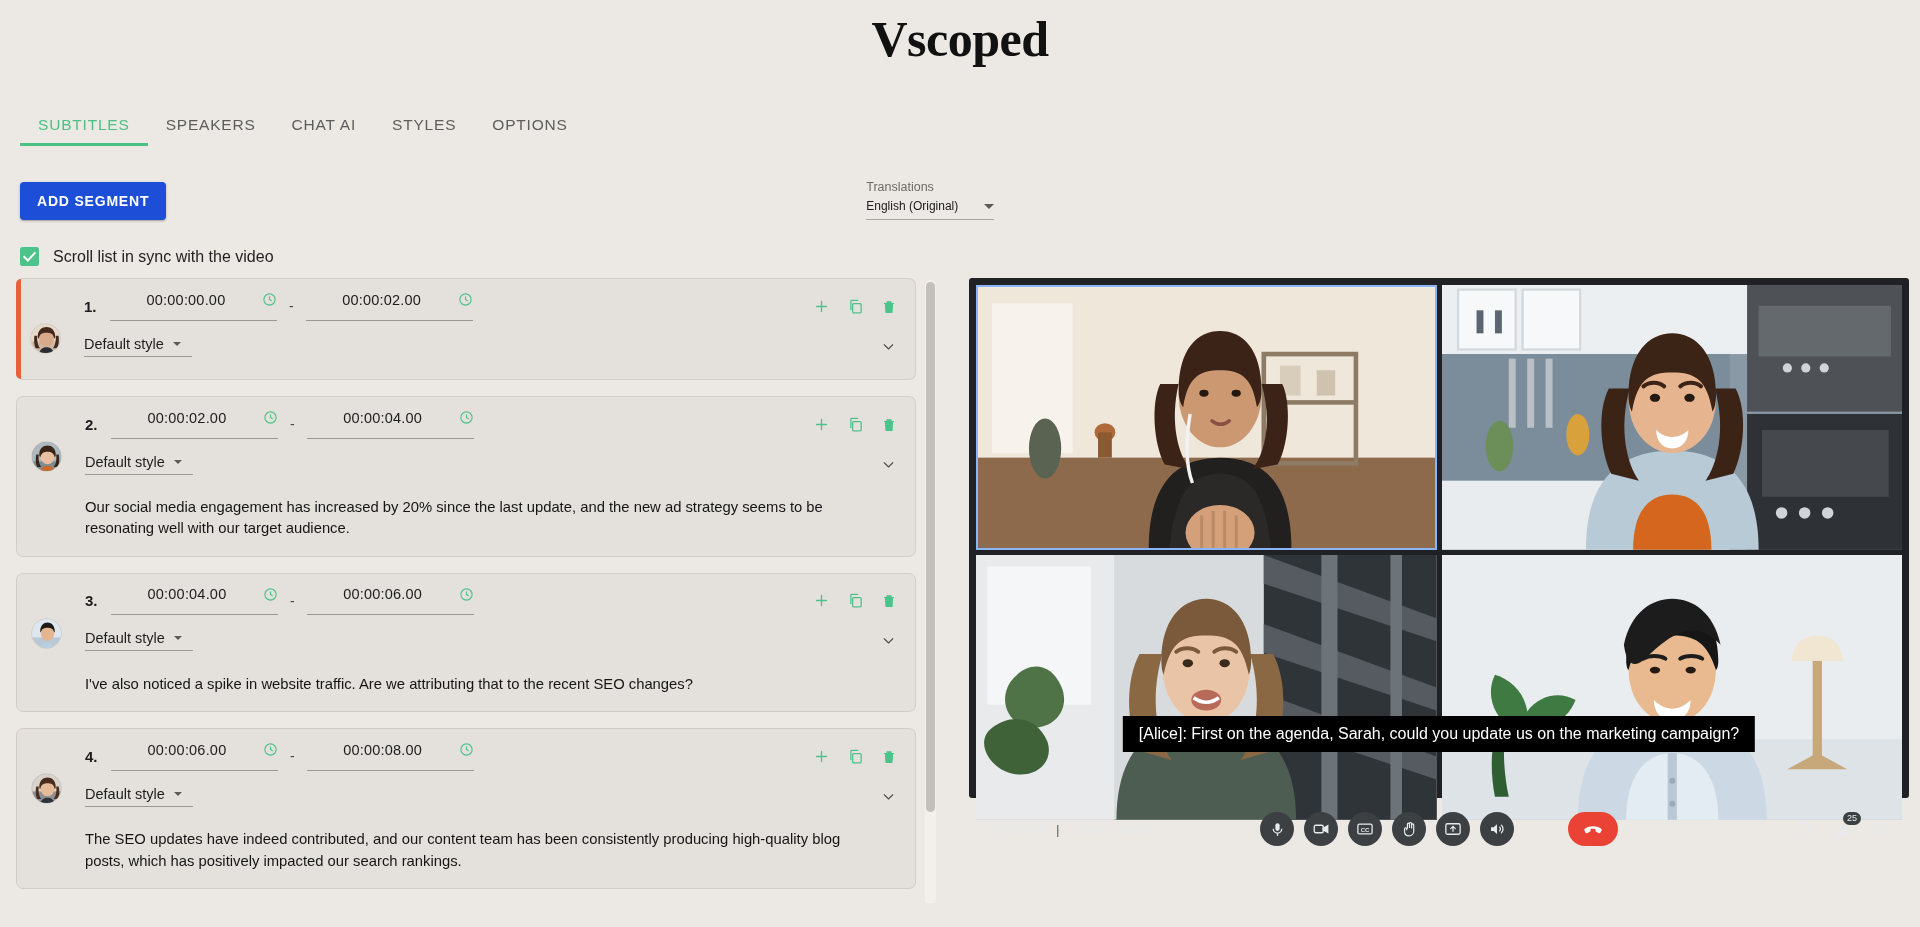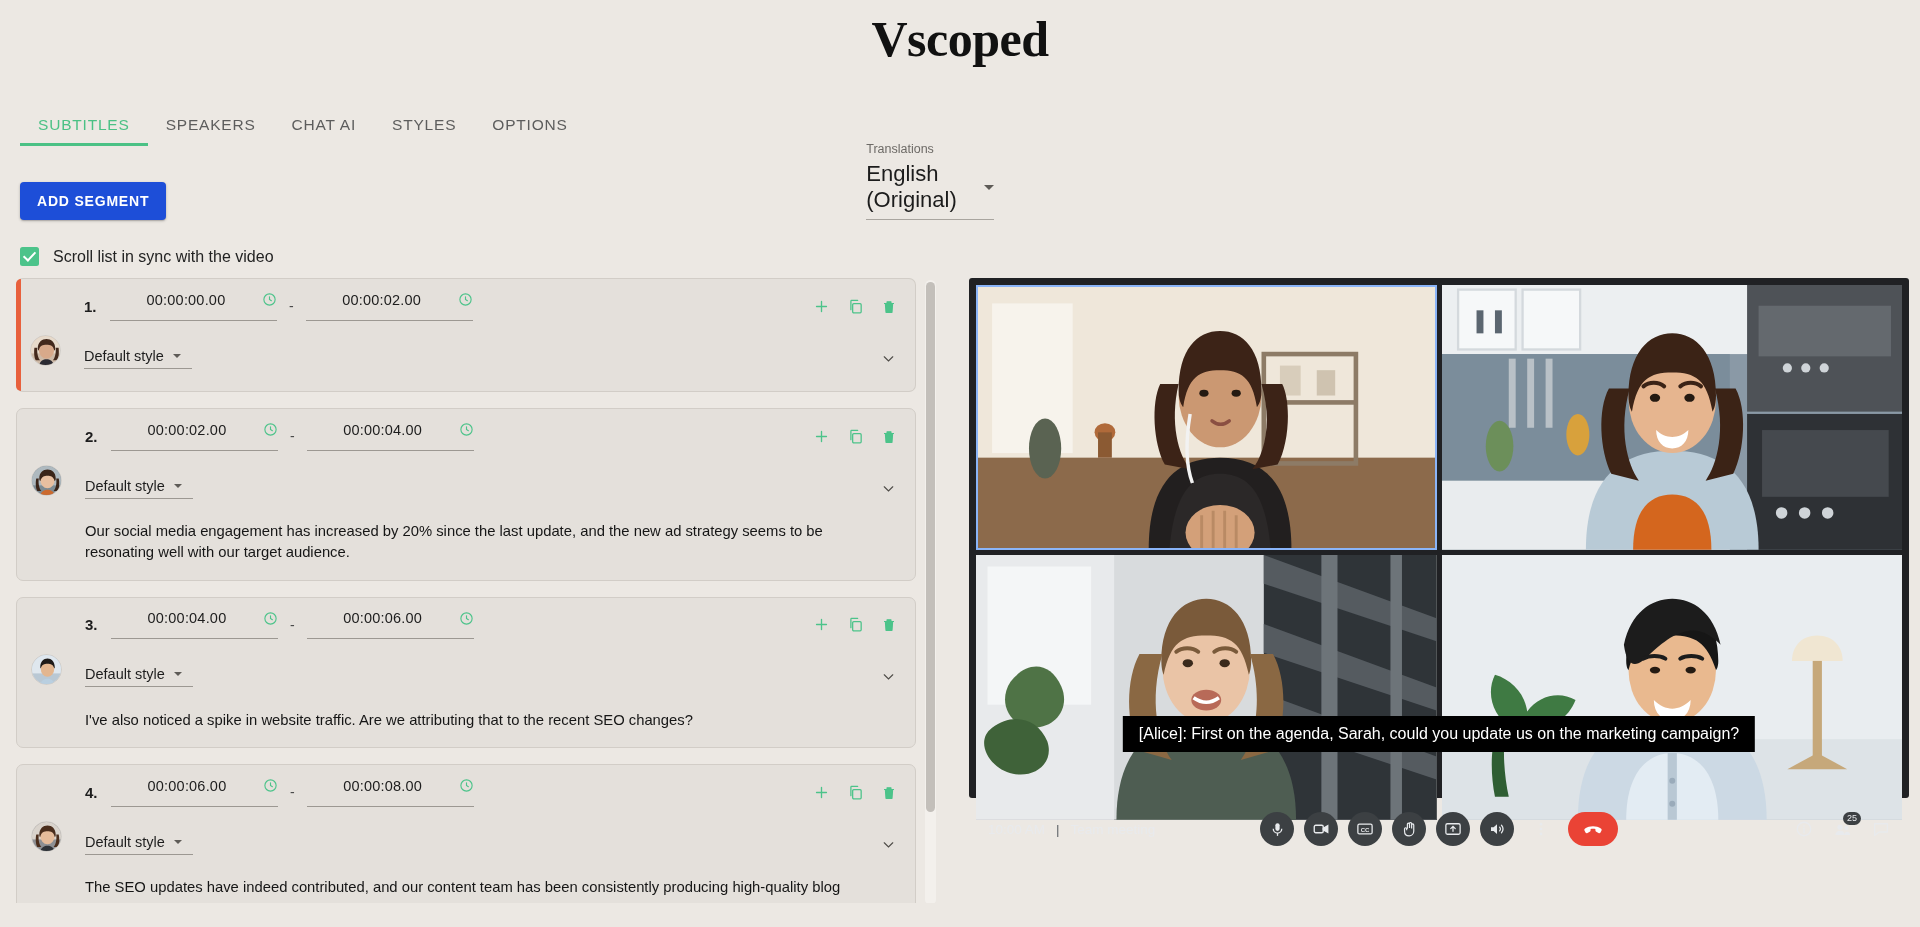--- a/index.html
+++ b/index.html
@@ -87,21 +87,21 @@
   }
   .select-field {
     display: flex;
     align-items: center;
     justify-content: space-between;
     border-bottom: 1px solid #a9a59f;
     padding-bottom: 6px;
     cursor: pointer;
     width: 128px;
   }
-  .select-value { font-size: 22px; color: #1c1c1c; }
+  .select-value { font-size: 12px; color: #1c1c1c; }
   .caret {
     width: 0; height: 0;
     border-left: 5px solid transparent;
     border-right: 5px solid transparent;
     border-top: 5px solid #5e5b57;
     margin-left: 10px;
   }
 
   
   .sync-row {
@@ -206,21 +206,21 @@
     margin-left: auto;
     display: flex;
     align-items: center;
     gap: 17px;
   }
   .act { cursor: pointer; line-height: 0; }
 
   .seg-mid {
     display: flex;
     align-items: center;
-    margin-top: 20px;
+    margin-top: 8px;
     position: relative;
     height: 34px;
   }
   .avatar {
     position: absolute;
     left: -4px;
     top: -6px;
     width: 31px; height: 31px;
     border-radius: 50%;
     overflow: hidden;

